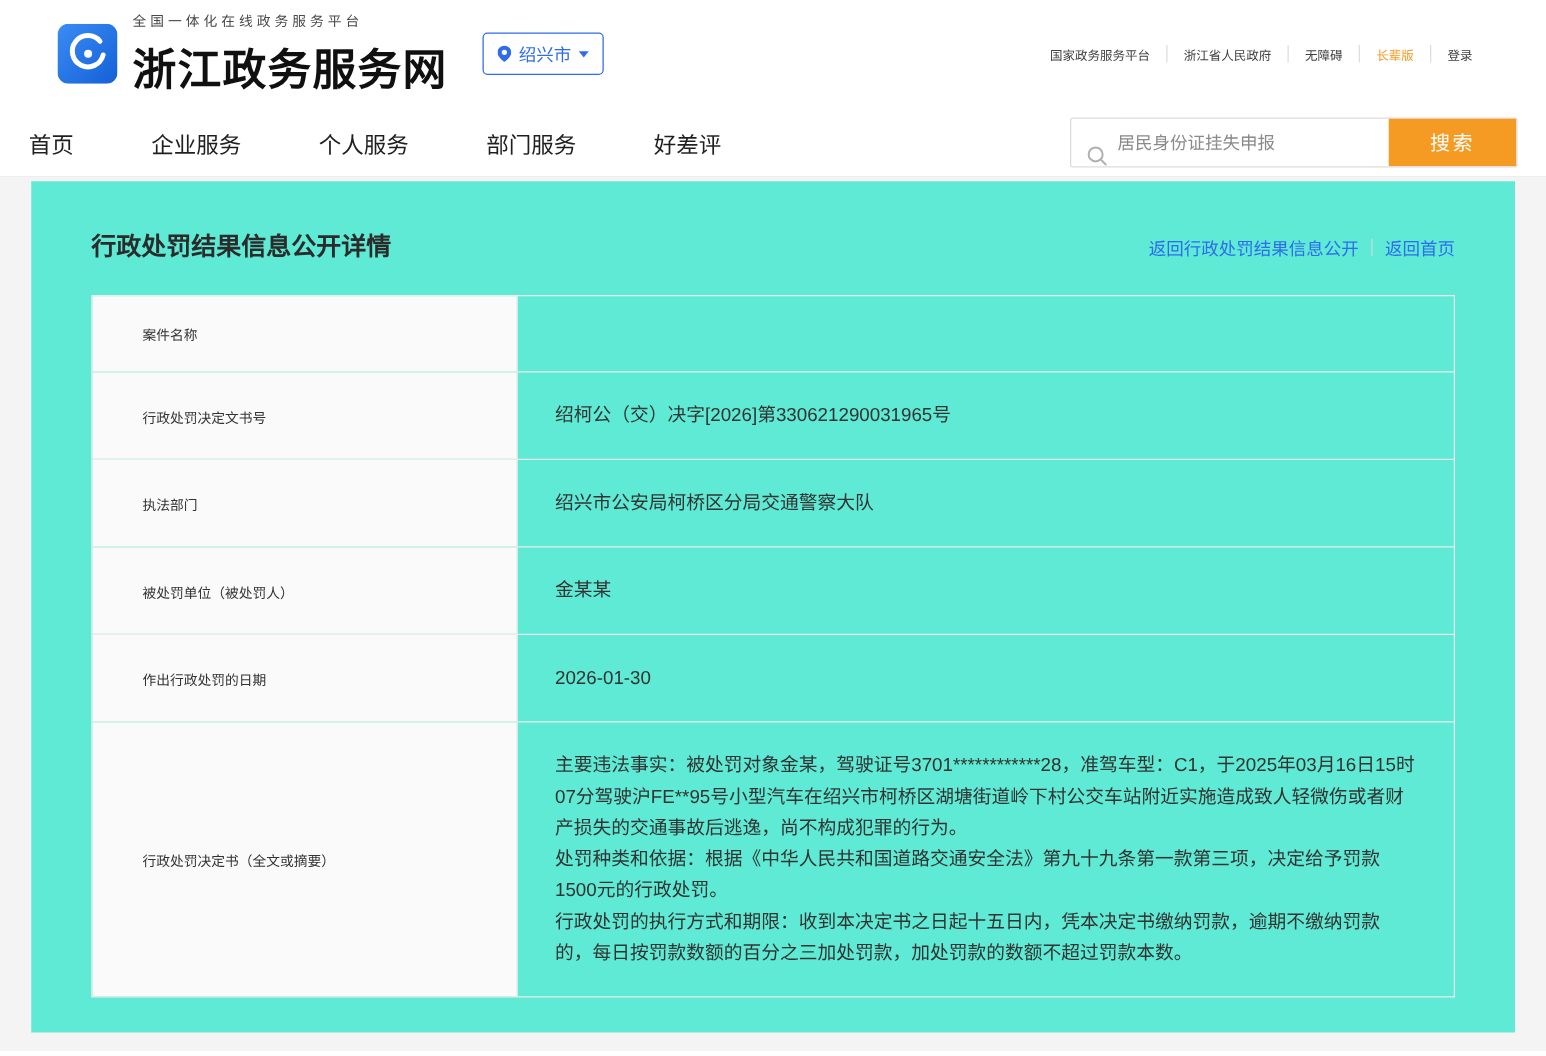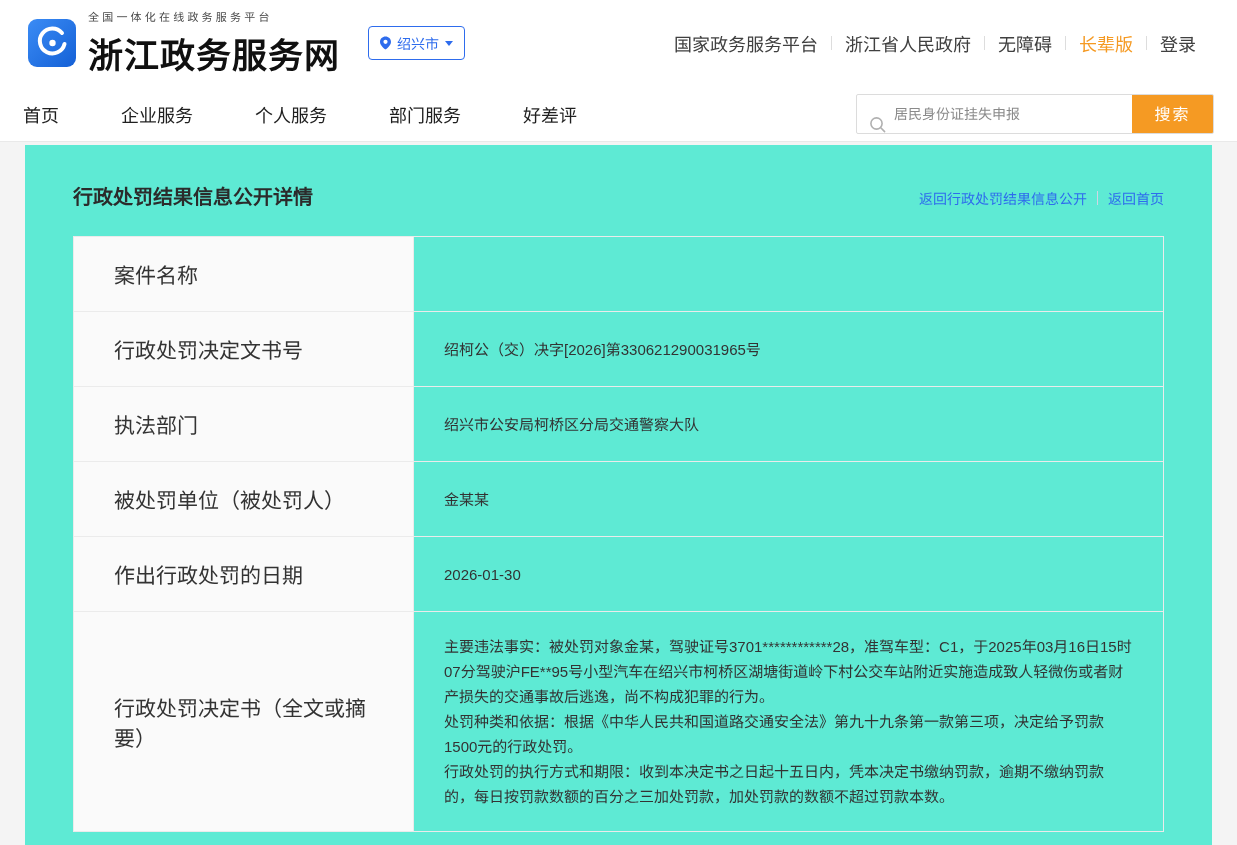--- a/index.html
+++ b/index.html
@@ -17,38 +17,38 @@
     font-family:"Liberation Sans","DejaVu Sans",sans-serif;
     color:#333;
   }
   a{text-decoration:none;color:inherit;cursor:pointer;}
 
   
   .site-header{
     height:86px;
     display:flex;
     align-items:center;
-    padding:0 28px;
+    padding:0 46px;
     background:#fff;
   }
   .logo{display:flex;align-items:center;gap:12px;cursor:pointer;}
   .logo-text{display:flex;flex-direction:column;gap:3px;}
   .logo-sub{font-size:11px;letter-spacing:3.2px;color:#4a4a4a;white-space:nowrap;}
   .logo-main{font-size:35px;font-weight:700;color:#101010;letter-spacing:1px;white-space:nowrap;}
   .city-btn{
     margin-left:28px;
     display:inline-flex;align-items:center;gap:6px;
     background:#fff;border:1px solid var(--link_blue);border-radius:4px;
     color:var(--link_blue);font-size:14px;
     padding:6px 11px;cursor:pointer;
     font-family:inherit;
   }
   .caret{width:0;height:0;border-left:4px solid transparent;border-right:4px solid transparent;border-top:5px solid var(--link_blue);margin-top:1px;}
   .header-links{margin-left:auto;display:flex;align-items:center;}
-  .header-links a{font-size:18px;color:#404040;padding:0 13px;white-space:nowrap;}
+  .header-links a{font-size:10px;color:#404040;padding:0 13px;white-space:nowrap;}
   .header-links a.orange{color:var(--accent_orange);}
   .vdiv{width:1px;height:14px;background:#ddd;display:inline-block;}
 
   
   .main-nav{
     height:56px;
     display:flex;align-items:center;
     padding:0 23px;
     background:#fff;
     border-bottom:1px solid #e9e9e9;
@@ -61,21 +61,21 @@
     border:1px solid #dcdcdc;border-radius:2px;
     background:#fff;overflow:hidden;
   }
   .search-icon{margin:0 8px 0 12px;display:flex;align-items:center;}
   .search-box input{
     flex:1;border:none;outline:none;height:100%;
     font-size:14px;color:#333;font-family:inherit;
   }
   .search-box input::placeholder{color:#8a8a8a;}
   .search-btn{
-    width:81px;height:40px;border:none;cursor:pointer;
+    width:102px;height:40px;border:none;cursor:pointer;
     background:var(--accent_orange);color:#fff;font-size:16px;
     font-family:inherit;letter-spacing:2px;
   }
 
   
   .content-wrap{
     background:var(--page_bg);
     padding:3px 25px 15px 25px;
   }
   .card{
@@ -94,21 +94,21 @@
     border:1px solid var(--border_gray);
   }
   .t-row{display:flex;border-bottom:1px solid var(--border_gray);}
   .t-row:last-child{border-bottom:none;}
   .t-label{
     width:340px;flex:0 0 340px;
     background:var(--label_bg);
     border-right:1px solid var(--border_gray);
     padding:22px 20px 22px 40px;
     display:flex;align-items:center;
-    font-size:21px;color:#333;
+    font-size:11px;color:#333;
   }
   .t-value{
     flex:1;
     padding:22px 30px;
     display:flex;align-items:center;
     font-size:15px;color:#333;
     line-height:25px;
     white-space:pre-line;
   }
 </style>

